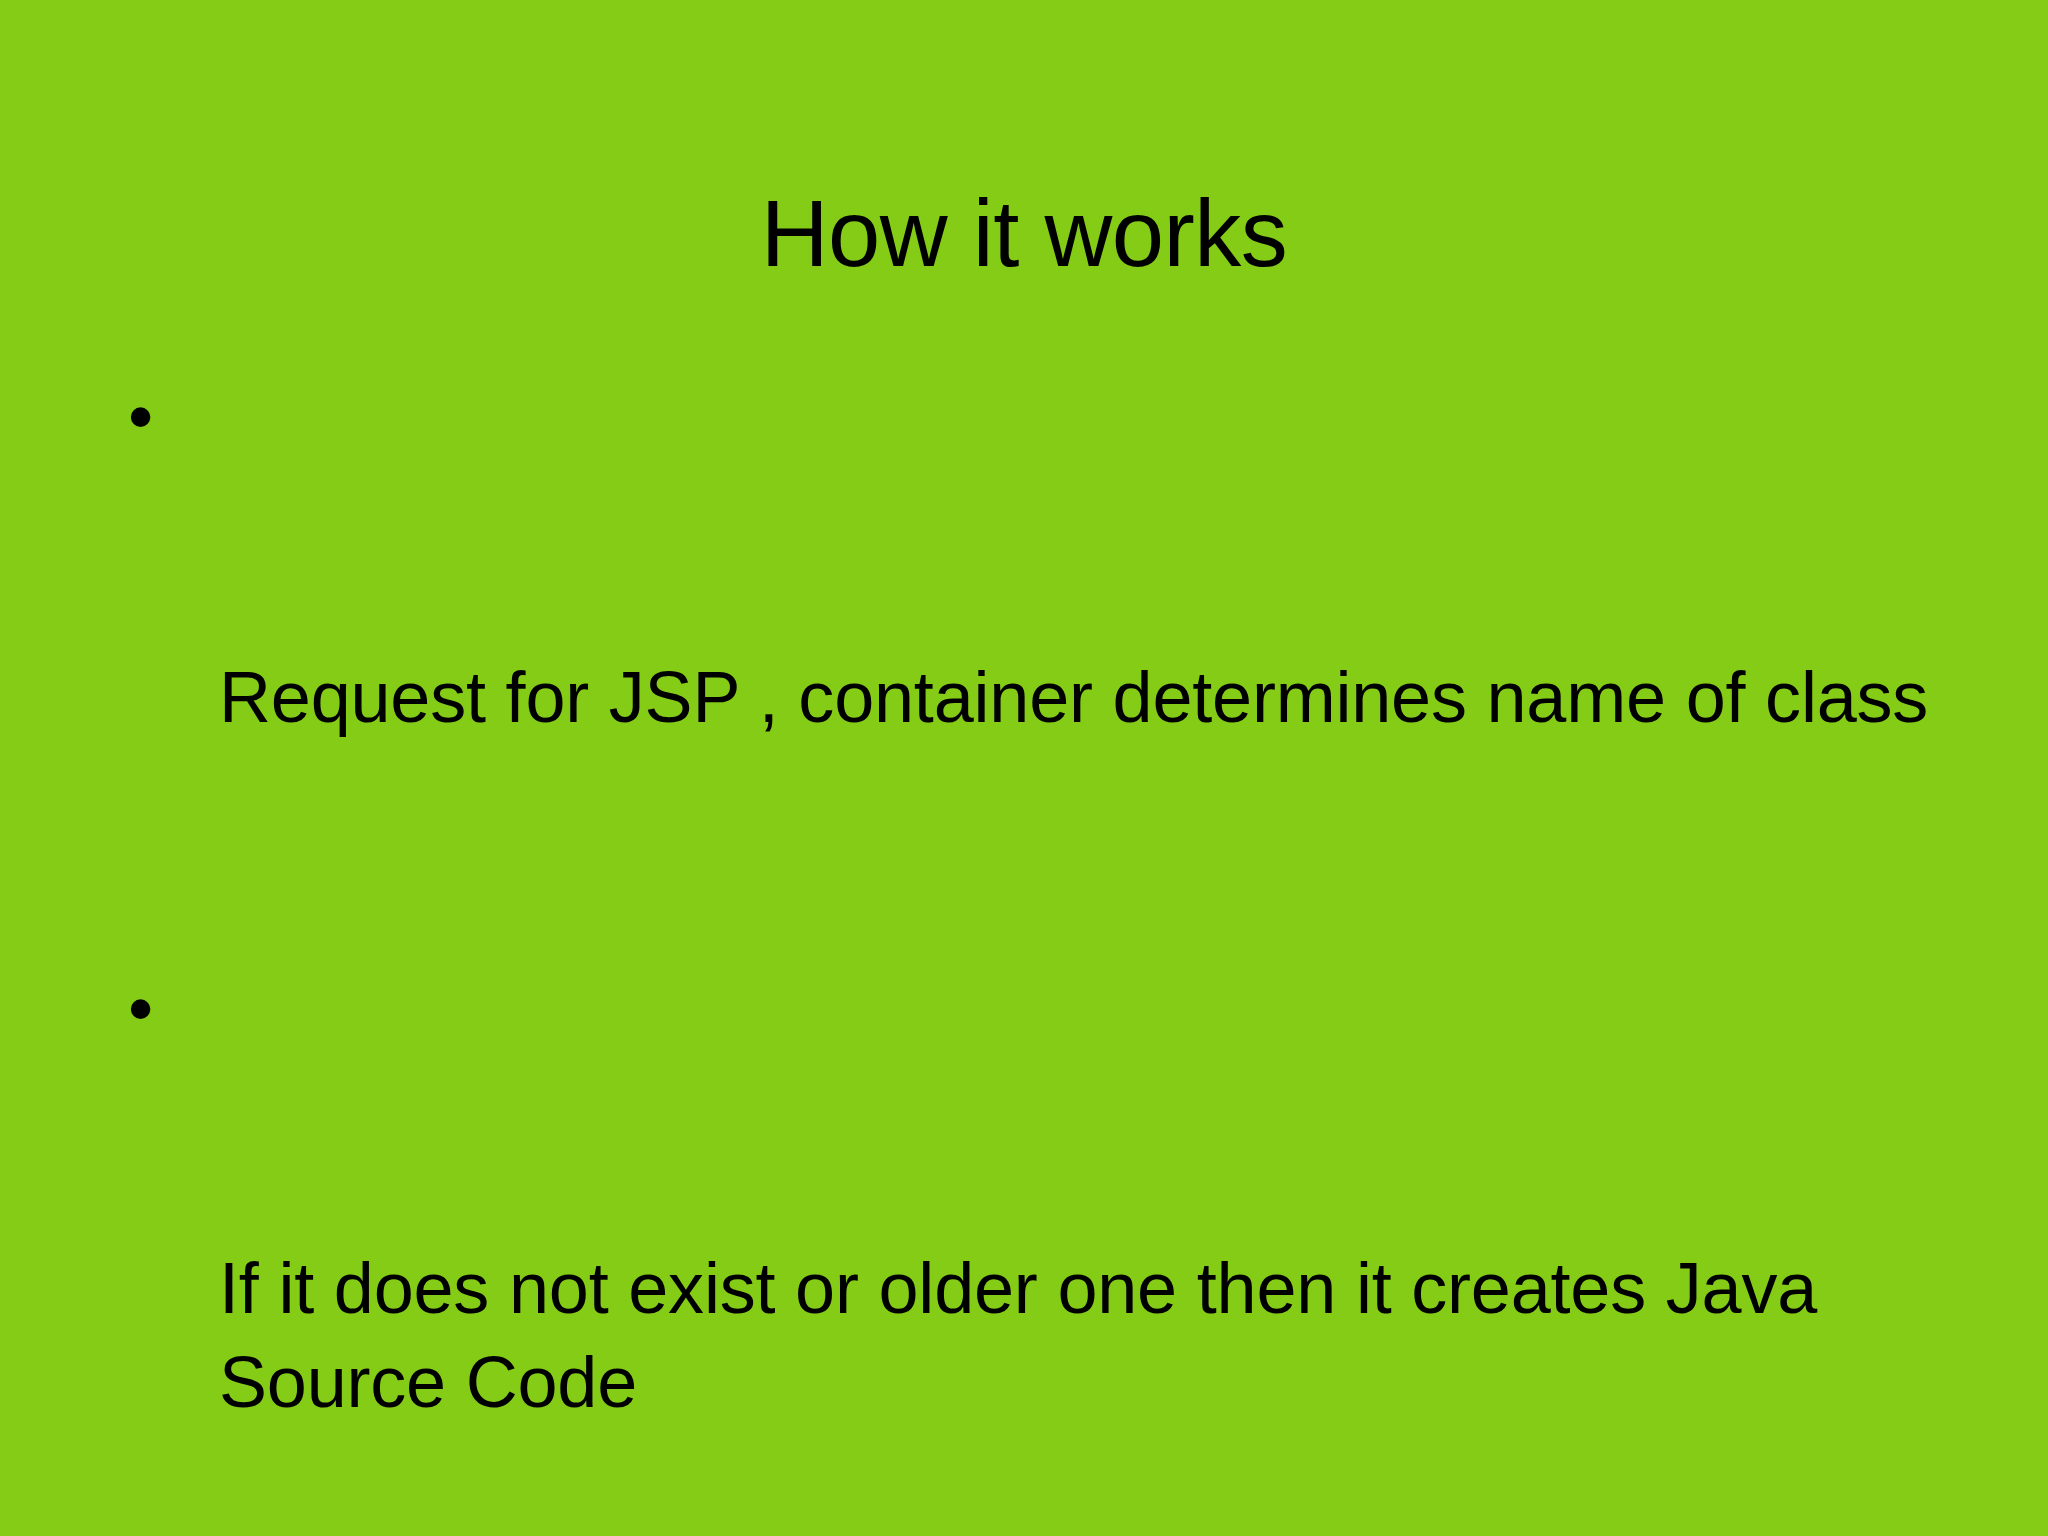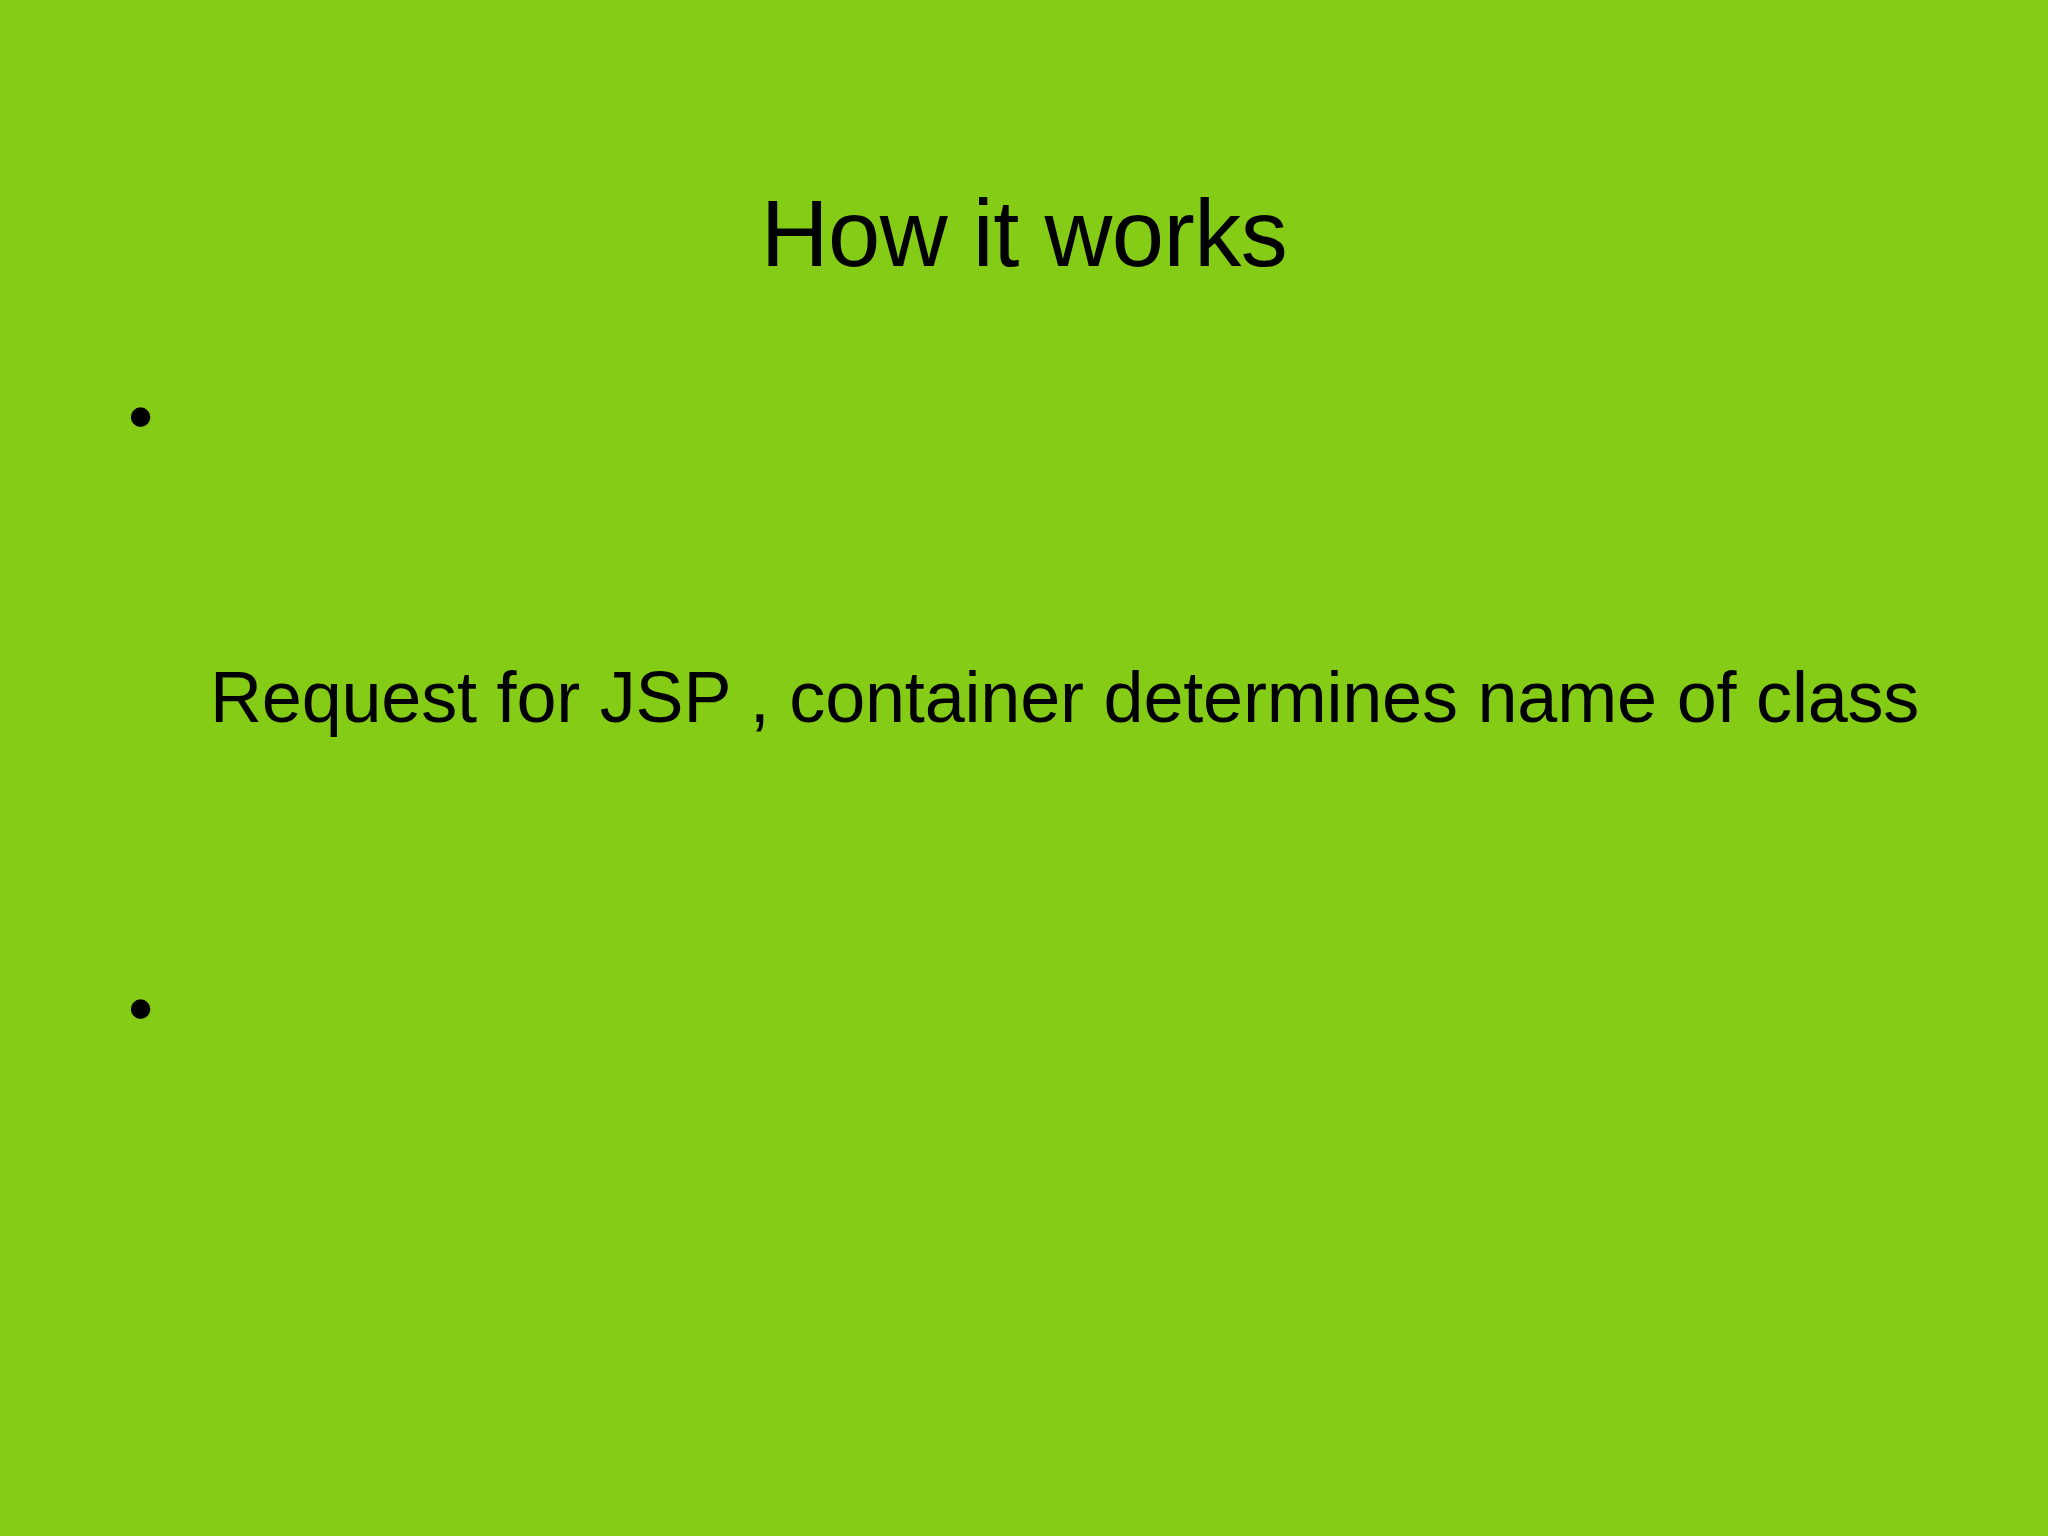--- a/index.html
+++ b/index.html
@@ -66,37 +66,39 @@
     left: 10px;
     top: 0;
     width: 40px;
     font-size: 72px;
     line-height: 1.30;
     text-align: left;
     color: #000000;
   }
   .bullet-text {
     display: block;
+    margin-left: 9px;
   }
 </style>
 </head>
 <body>
 
 <div class="slide">
 
   <h1 class="slide-title">How it works</h1>
 
   <div class="body-area">
     <ul class="bullet-list">
 
       <li class="bullet-item">
         <span class="bullet-marker">•</span>
         <span class="bullet-text">Request for JSP , container determines name of class</span>
       </li>
 
       <li class="bullet-item">
         <span class="bullet-marker">•</span>
+        <span class="bullet-text">If it does not exist or older one then it creates Java Source Code</span>
       </li>
 
     </ul>
   </div>
 
 </div>
 
 </body></html>

